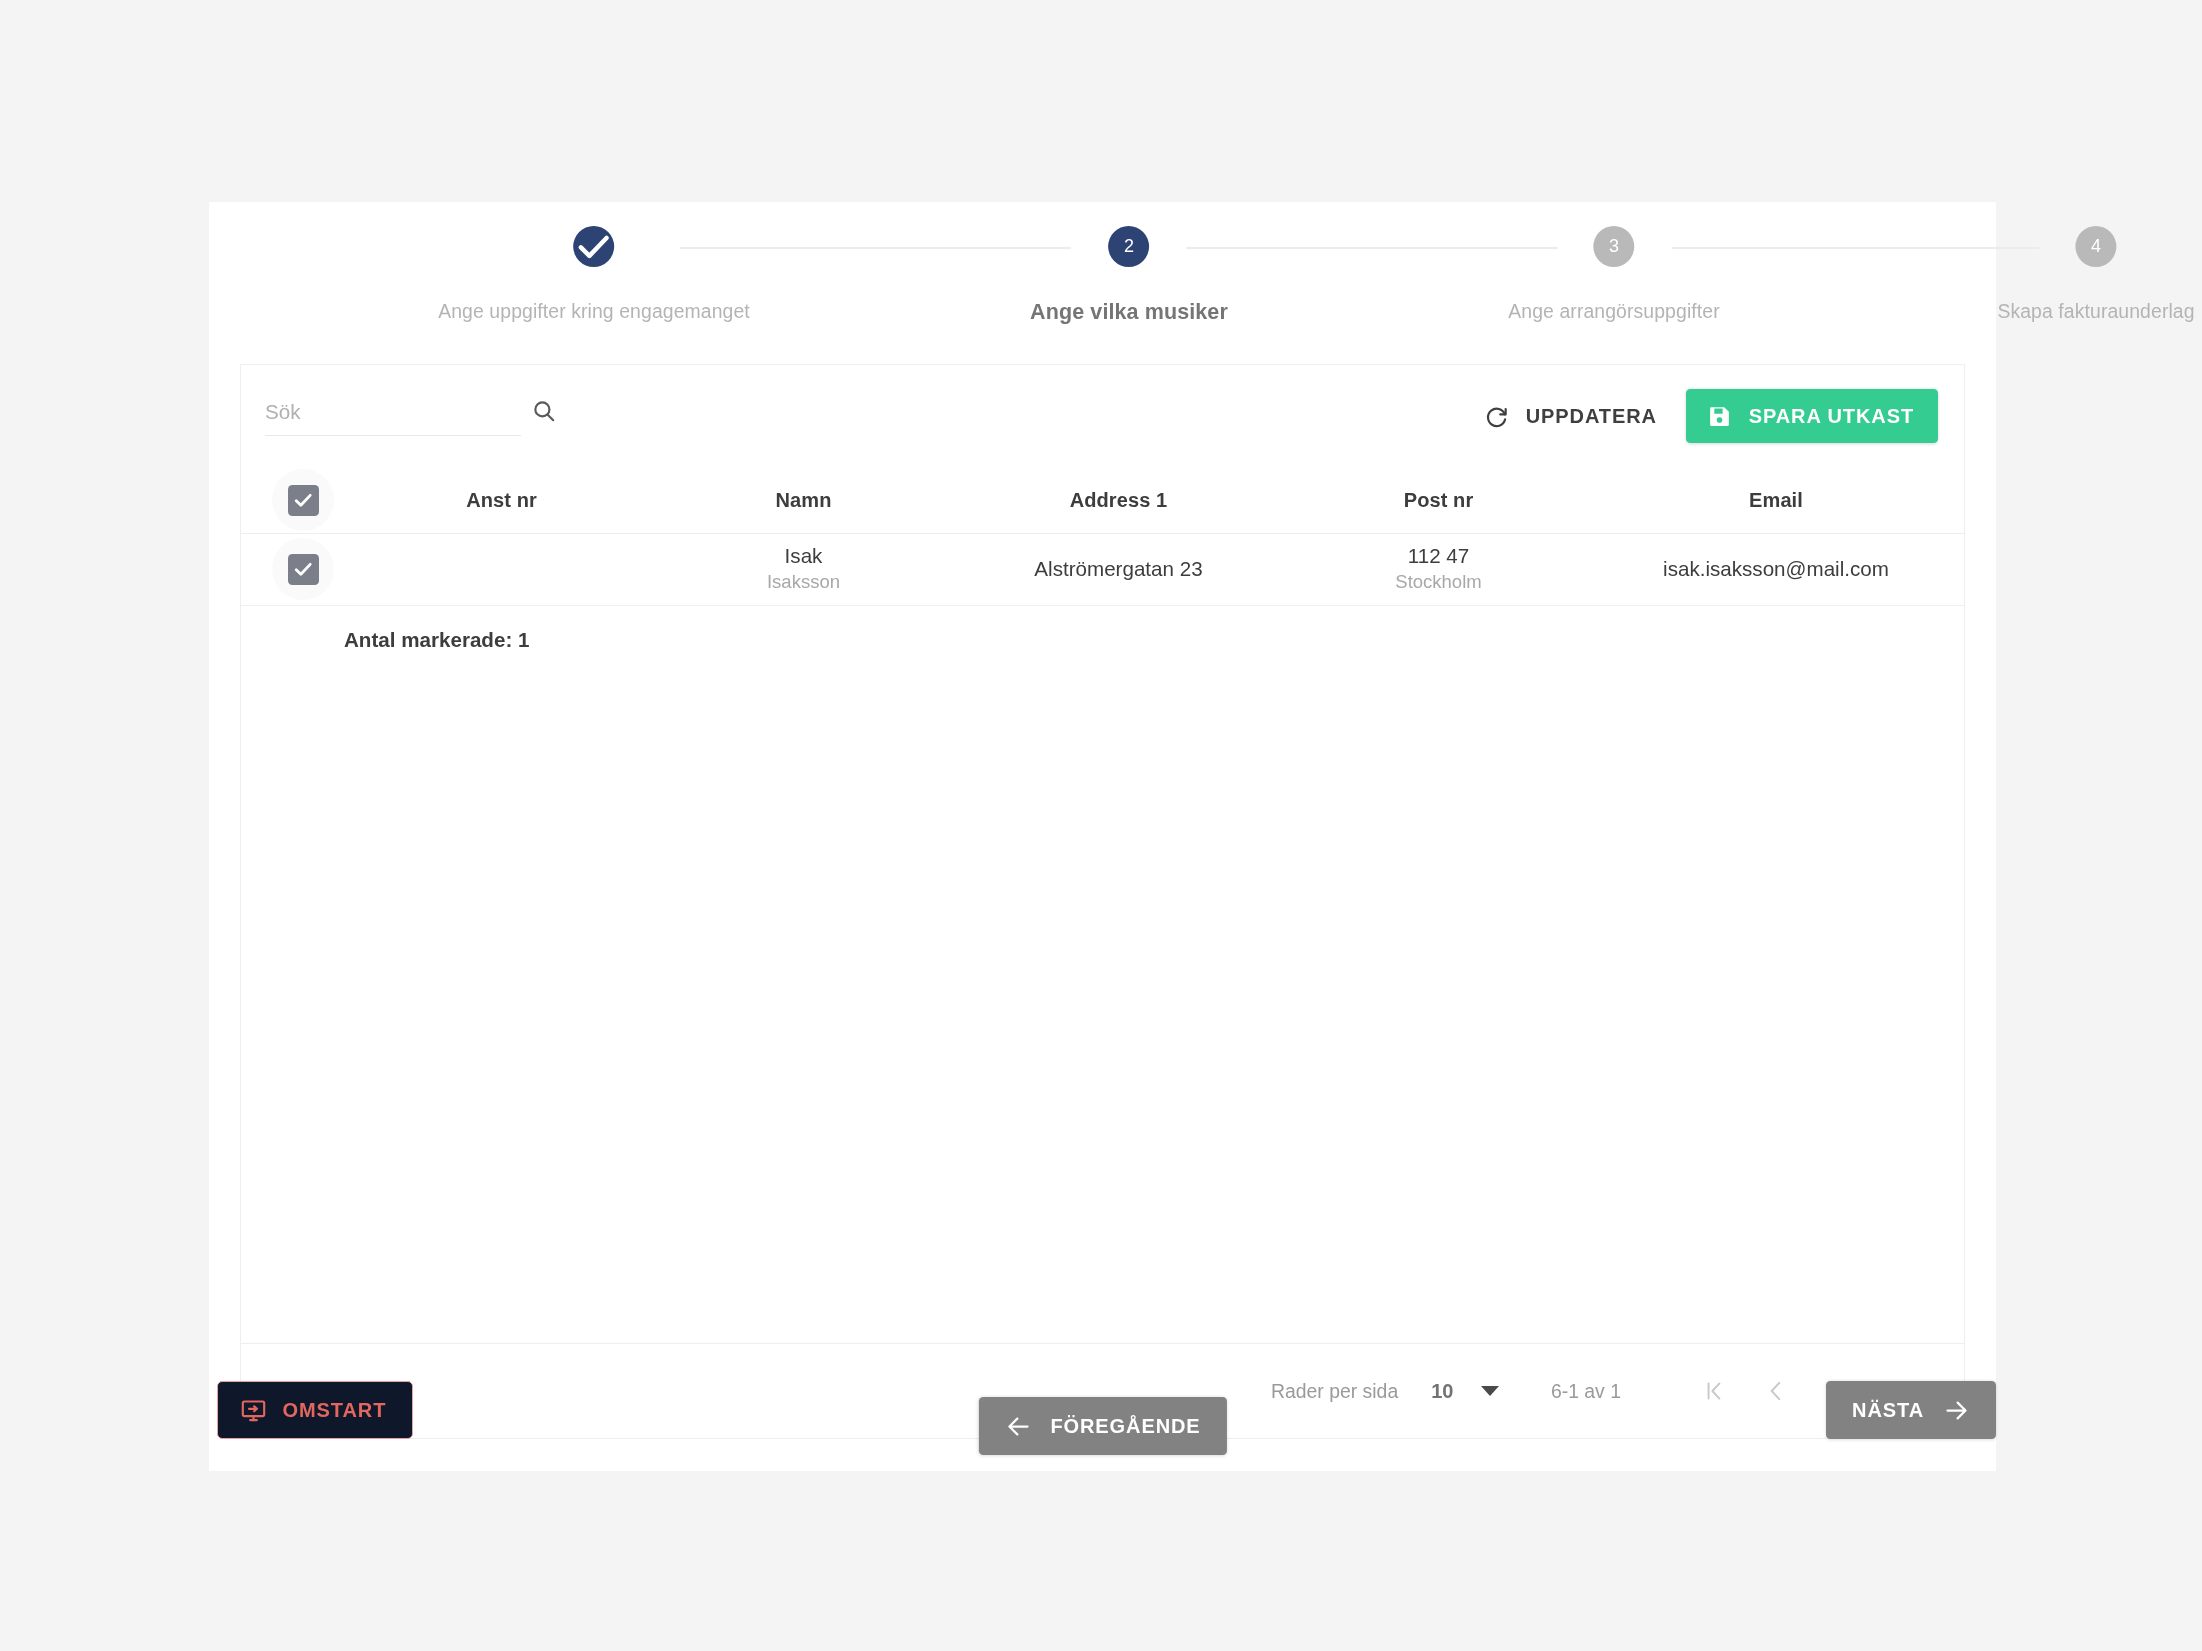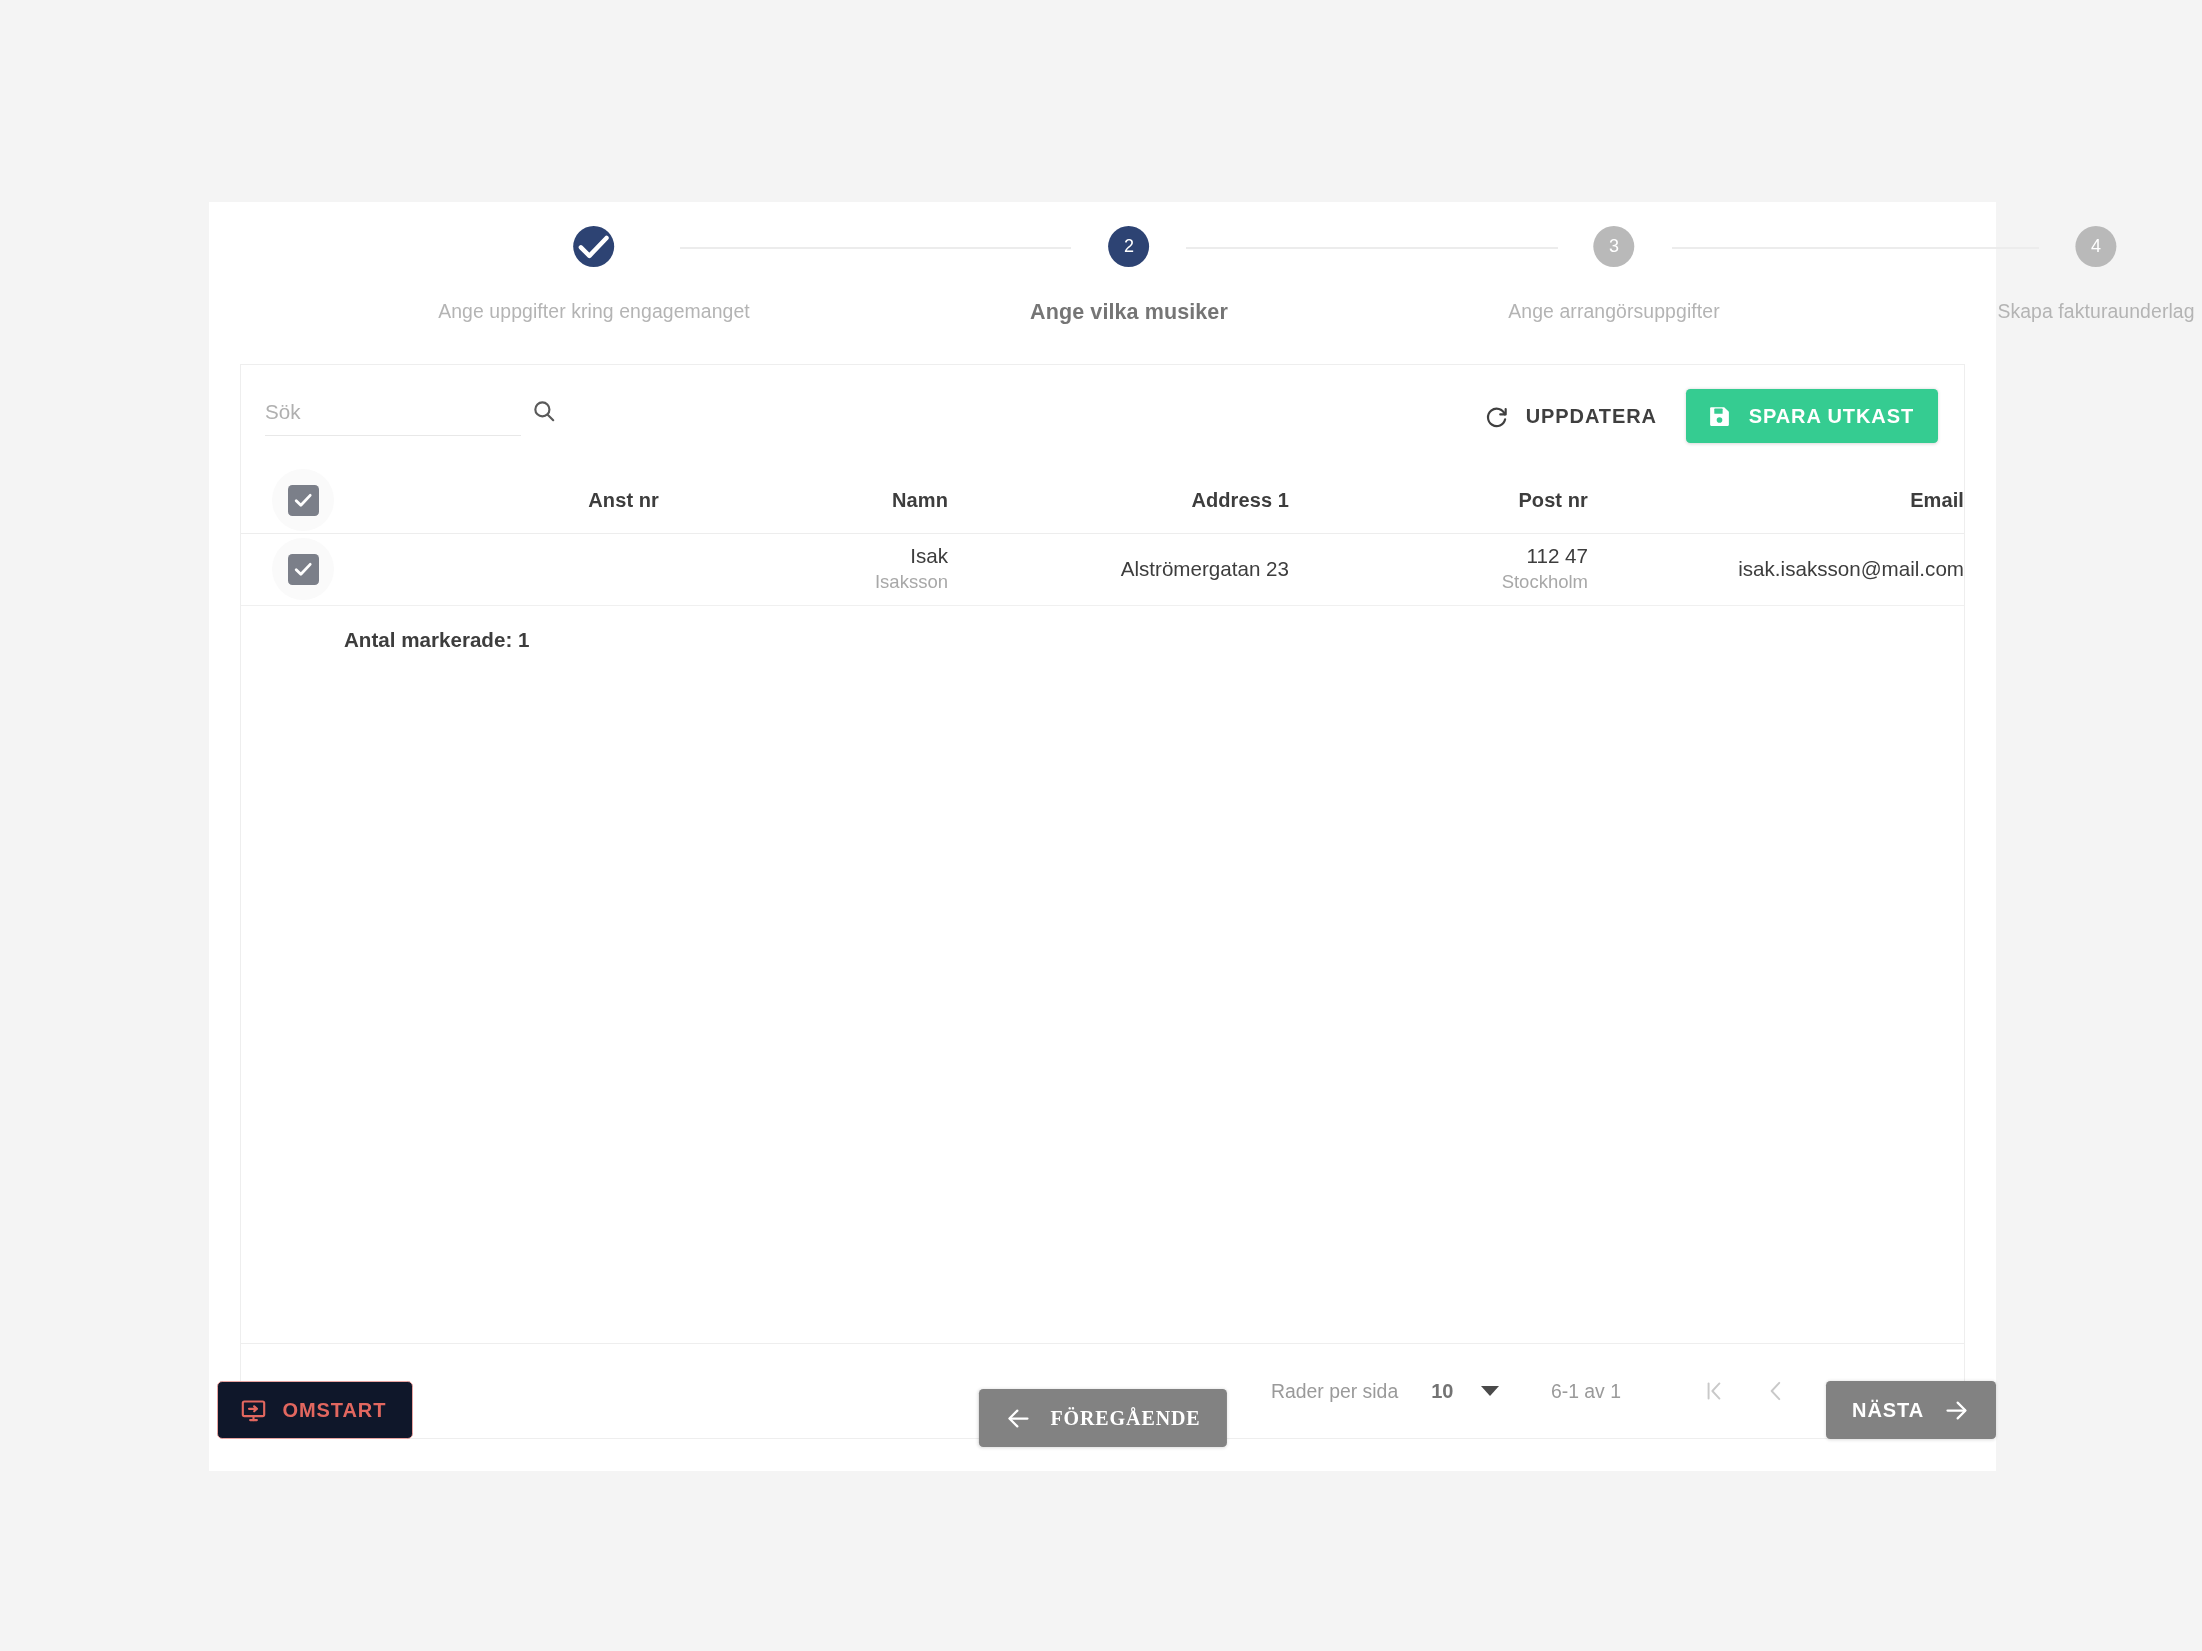--- a/index.html
+++ b/index.html
@@ -176,21 +176,21 @@
   }
   .btn-save svg { width: 25px; height: 25px; }
 
   
   table.data {
     width: 100%;
     border-collapse: collapse;
     table-layout: fixed;
   }
   table.data th, table.data td {
-    text-align: right;
+    text-align: center;
     padding: 0;
     vertical-align: middle;
   }
 
   .col-check { width: 103px; }
   .col-anst  { width: 315px; }
   .col-namn  { width: 289px; }
   .col-addr  { width: 341px; }
   .col-post  { width: 299px; }
   .col-email { width: auto; }
@@ -328,30 +328,30 @@
     font-weight: 700;
     letter-spacing: 0.9px;
     color: #e2675f;
   }
   .btn-omstart svg { width: 27px; height: 27px; }
 
   .btn-prev {
     position: absolute;
     left: 50%;
     transform: translateX(-50%);
-    top: 8px;
+    top: 16px;
     display: flex;
     align-items: center;
     gap: 19px;
     background: #828282;
     border: 0;
     border-radius: 4.3px;
     cursor: pointer;
     padding: 15.5px 26px;
-    font-family: Liberation Serif, serif;
+    font-family: Liberation Sans, sans-serif;
     font-size: 20px;
     font-weight: 700;
     letter-spacing: 0.9px;
     color: #ffffff;
     box-shadow: 0 0.9px 3.4px rgba(0,0,0,0.14);
   }
   .btn-next {
     position: absolute;
     right: 0;
     top: 0;

